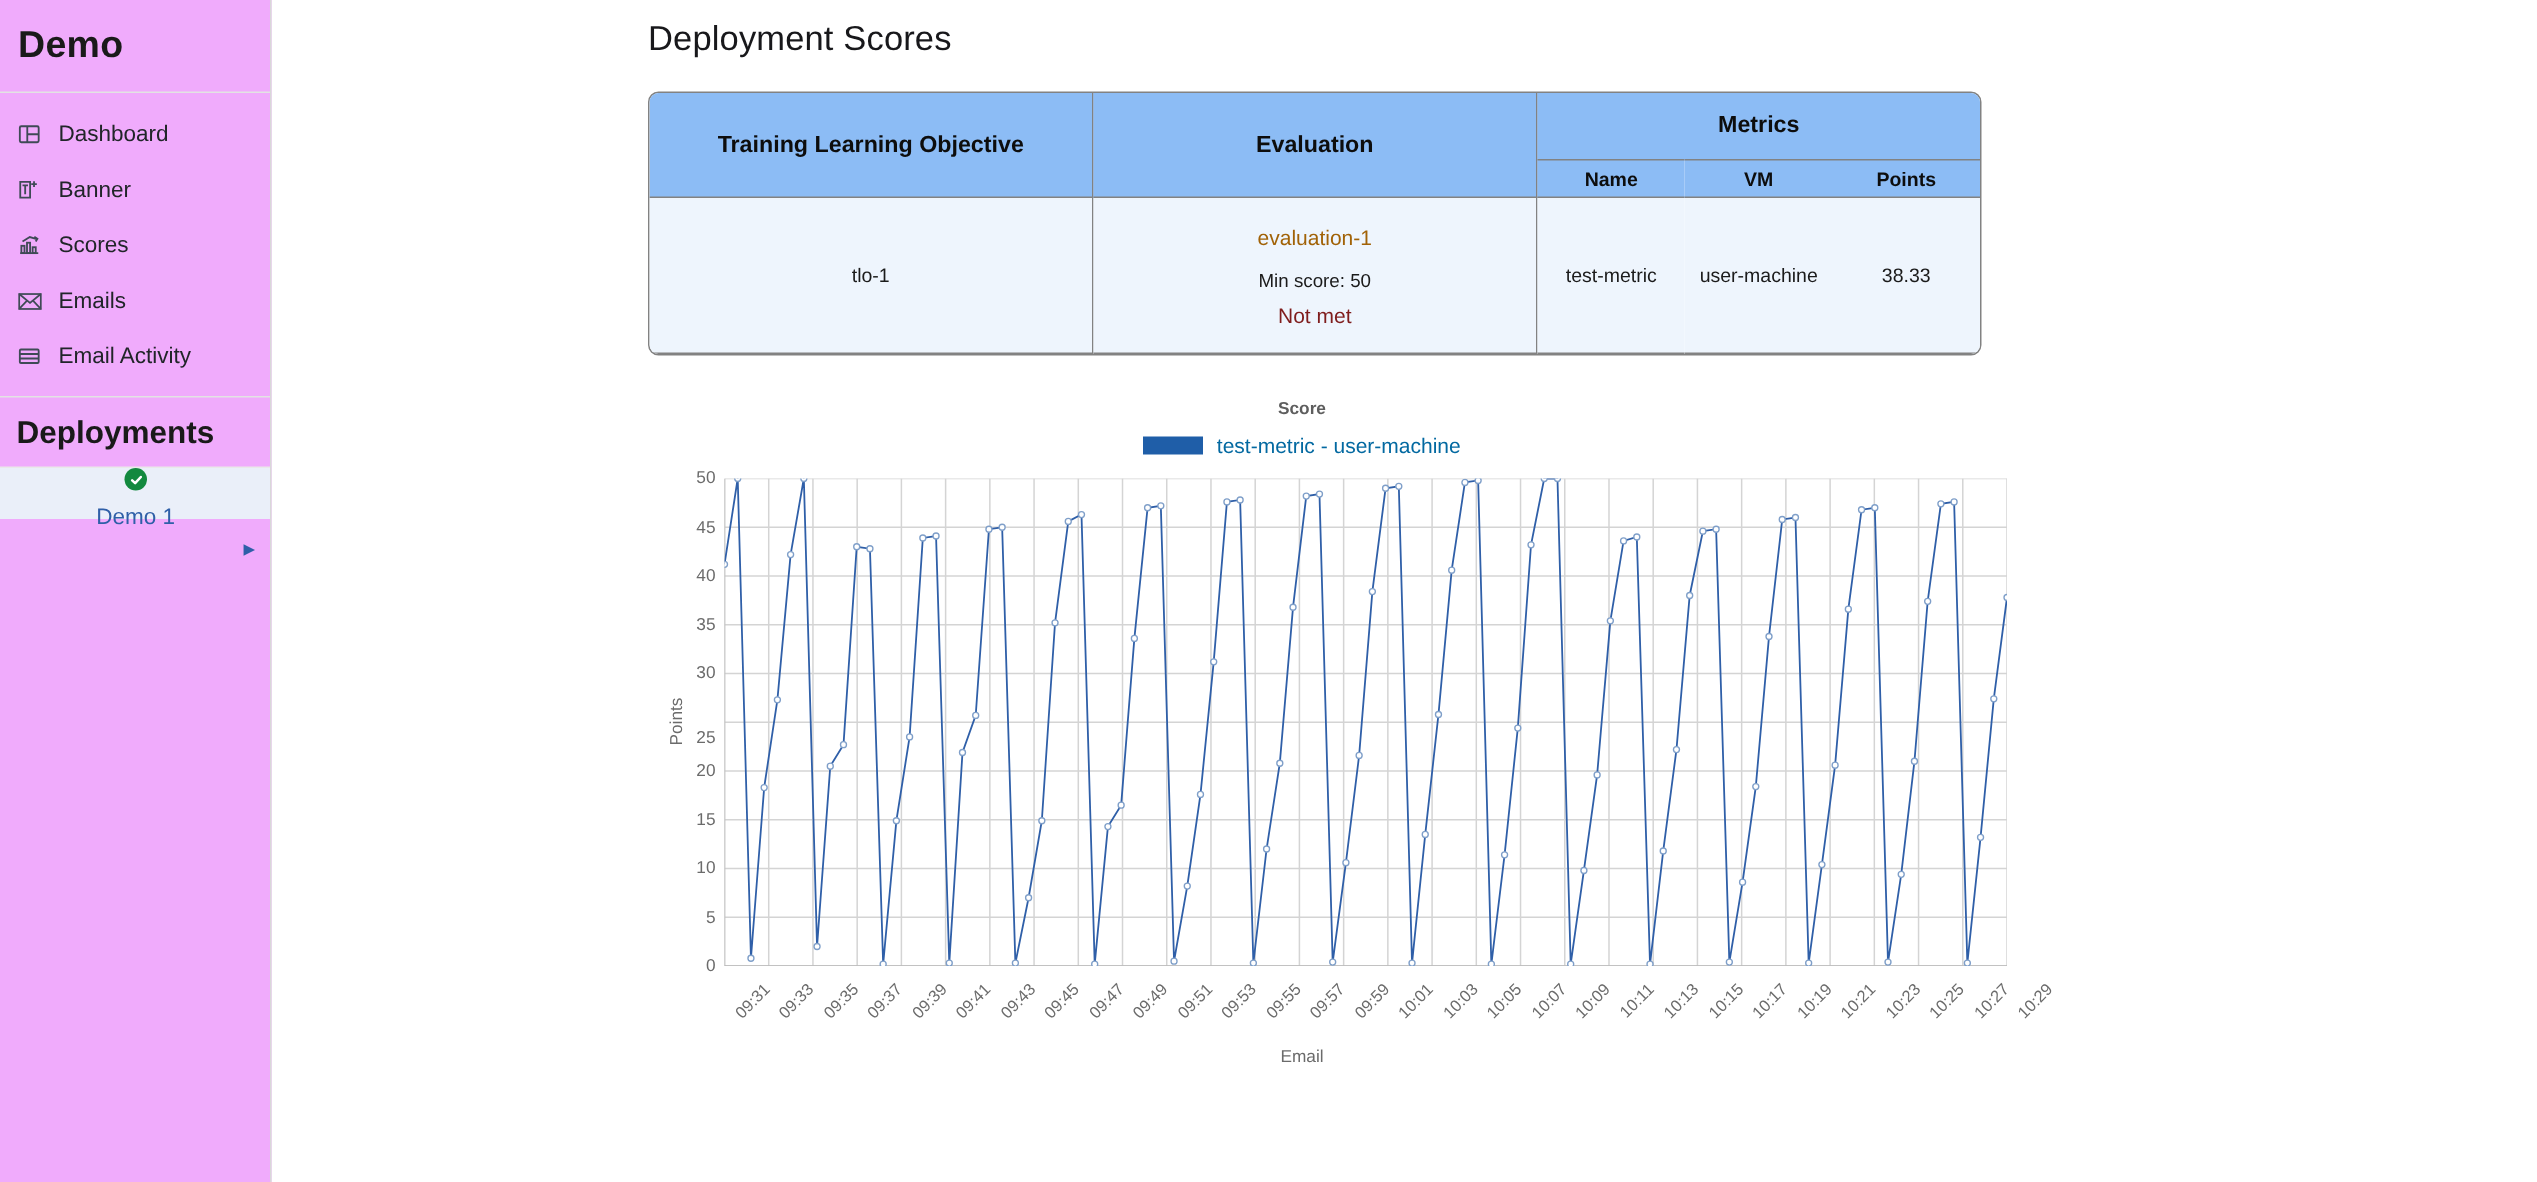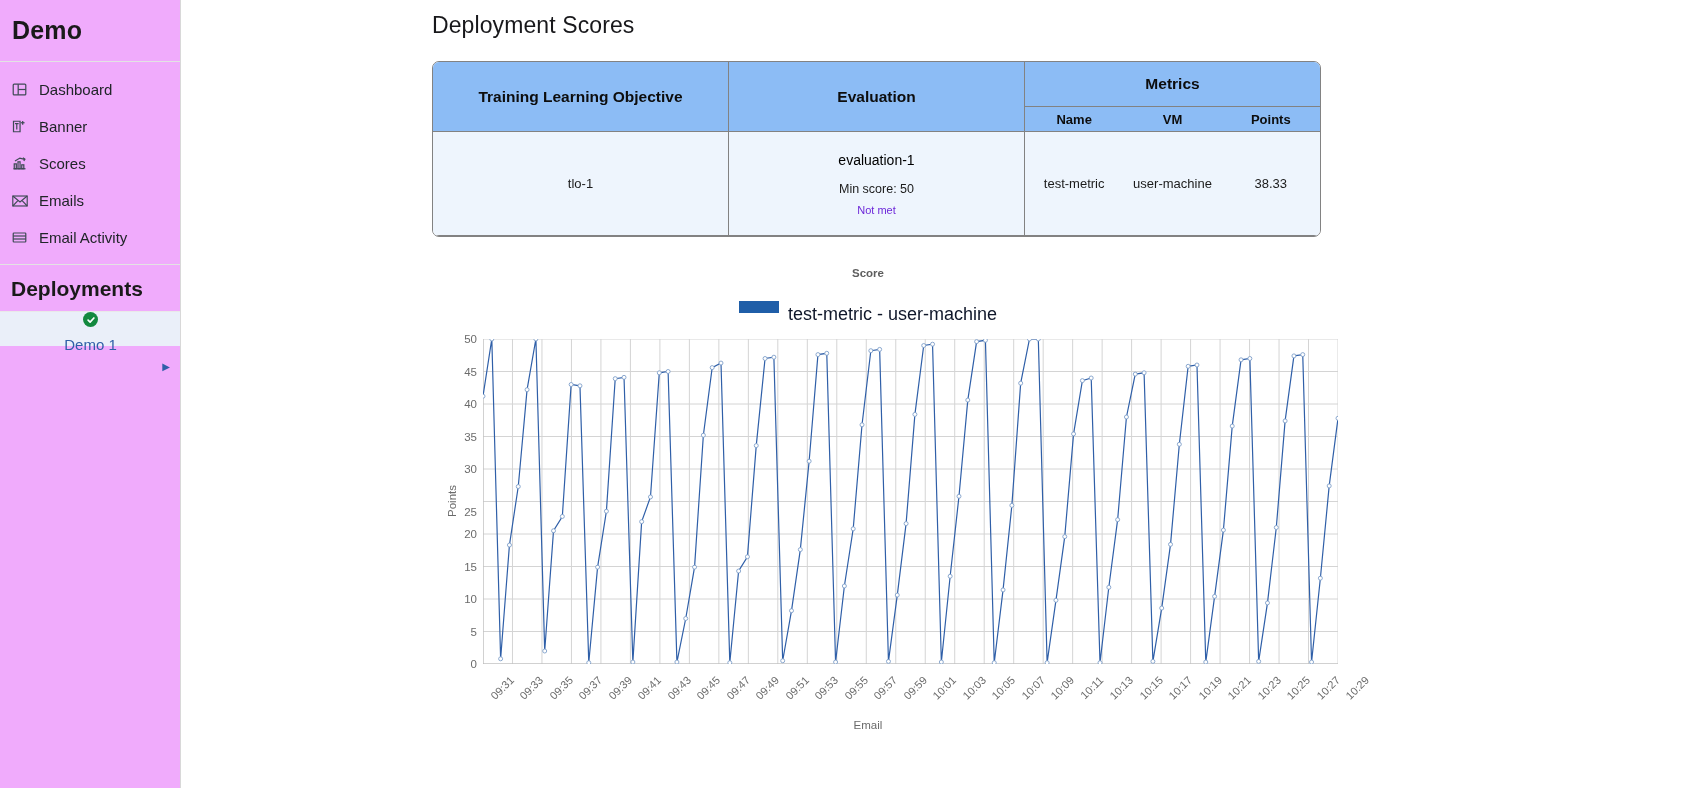--- a/index.html
+++ b/index.html
@@ -114,23 +114,23 @@
   }
   .th-main { height: 44px; font-size: 15.5px; }
   .th-group { height: 26px; font-size: 13px; border-top: 1px solid #828282; }
   .body-cell {
     background: #eef5fd;
     height: 104px;
     border-bottom: none;
     font-size: 13px;
     color: #1b1b1b;
   }
-  .eval-name { font-size: 14px; color: #000000; margin-bottom: 14px; }
+  .eval-name { font-size: 14px; color: #a16207; margin-bottom: 14px; }
   .eval-min { font-size: 12.5px; color: #1b1b1b; margin-bottom: 8px; }
-  .eval-status { font-size: 11px; color: #6d28d9; }
+  .eval-status { font-size: 14px; color: #7f1d1d; }
 
   
   .chart-wrap {
     position: relative;
     width: 1000px;
     margin-top: 30px;
     margin-left: -4px;
   }
   .chart-title {
     text-align: center;
@@ -138,21 +138,21 @@
     margin-bottom: 10px;
     padding-right: 120px;
   }
   .chart-legend {
     display: flex; align-items: center; justify-content: center;
     gap: 9px;
     margin-bottom: 6px;
     padding-right: 120px;
   }
   .legend-swatch { width: 40px; height: 12px; background: #1f5ea8; }
-  .legend-label { font-size: 18px; color: #0f172a; margin-top: 15px; }
+  .legend-label { font-size: 14px; color: #0369a1; }
 
   .plot-area { position: relative; height: 340px; }
   .y-title {
     position: absolute;
     left: 8px; top: 50%;
     transform: translateY(-50%) rotate(-90deg);
     font-size: 11.5px; color: #6b6b6b;
     white-space: nowrap;
   }
   .x-title {

